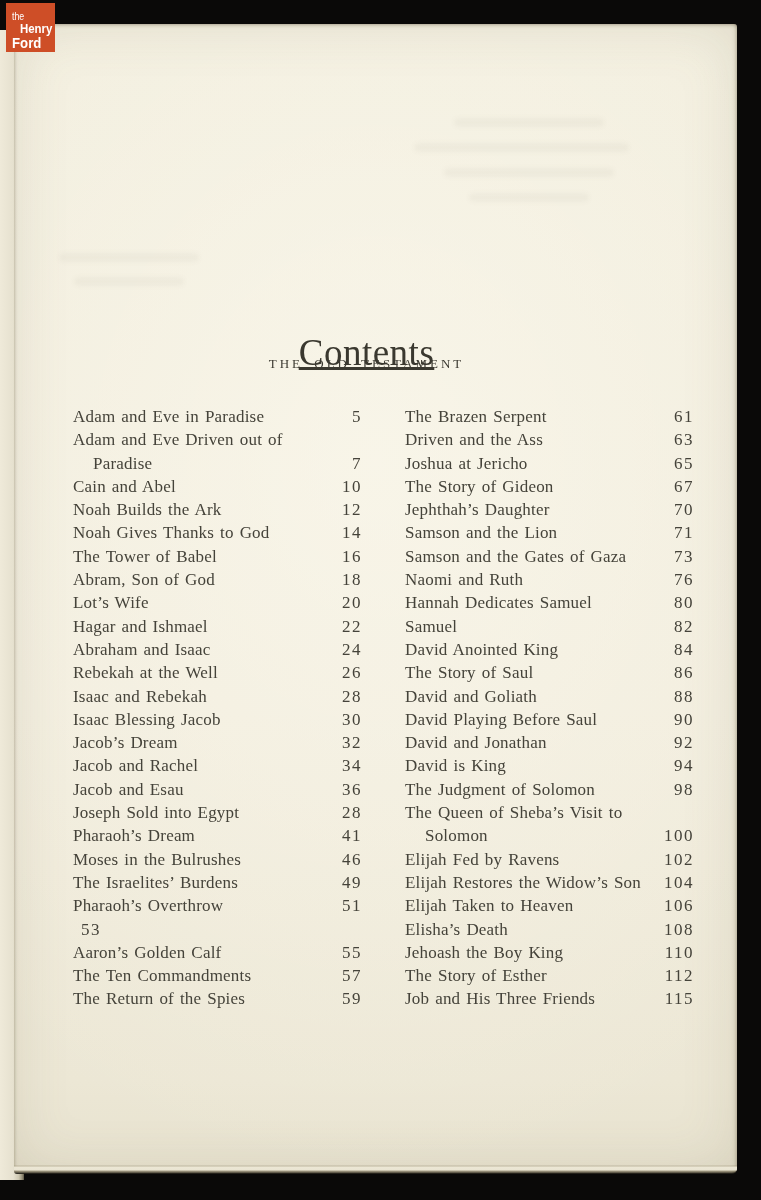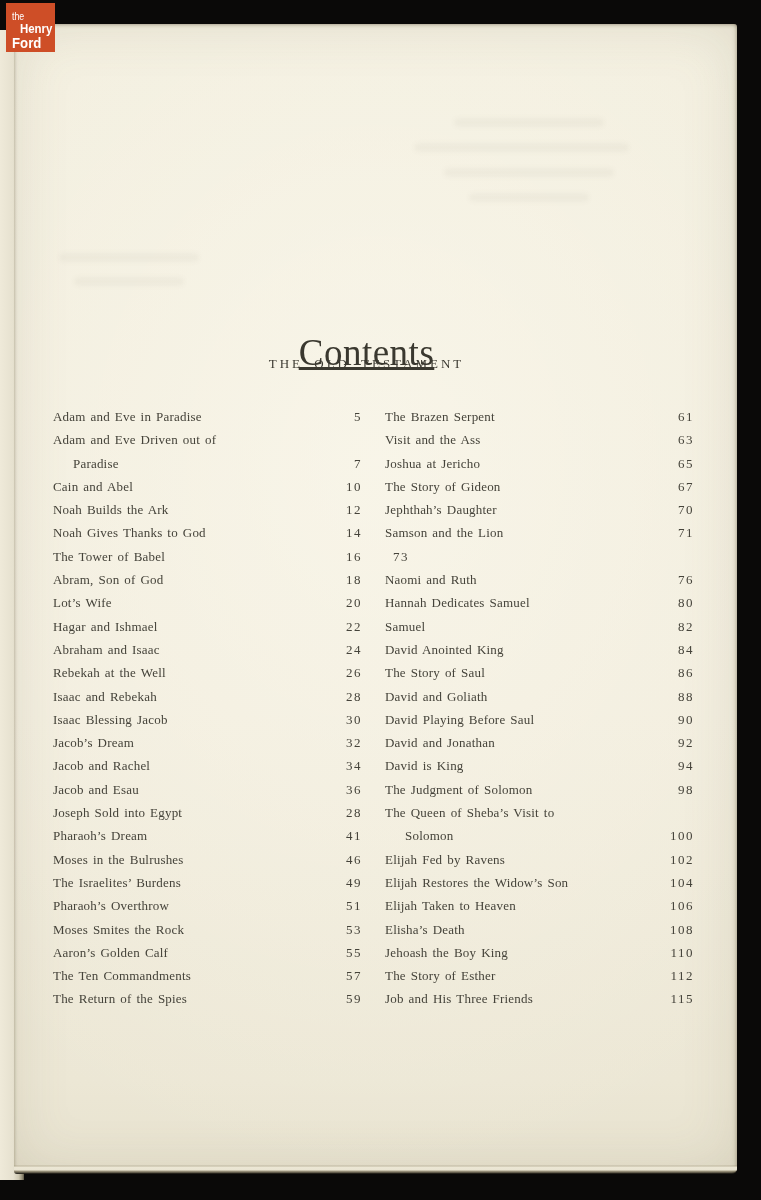--- a/index.html
+++ b/index.html
@@ -77,23 +77,24 @@
     letter-spacing:3px;word-spacing:5px;
     color:#3c3a32;
   }
   .toc{
     position:absolute;top:381px;left:0;right:0;
     display:flex;gap:23px;
   }
   .toc-col{width:309px;}
   .toc-row{
     display:flex;justify-content:space-between;align-items:baseline;
-    font-size:13px;line-height:23.3px;
+    font-size:17px;line-height:23.3px;
     letter-spacing:.2px;word-spacing:1.5px;
     color:#45433a;
+    margin-left:20px;
   }
   .toc-row .toc-title{white-space:nowrap;}
   .toc-row.cont .toc-title{padding-left:20px;}
   .toc-page{
     letter-spacing:1.5px;
     font-variant-numeric:oldstyle-nums;
     padding-left:8px;
   }
 </style>
 </head>
@@ -199,21 +200,20 @@
             </div>
             <div class="toc-row">
               <span class="toc-title">The Israelites’ Burdens</span>
               <span class="toc-page">49</span>
             </div>
             <div class="toc-row">
               <span class="toc-title">Pharaoh’s Overthrow</span>
               <span class="toc-page">51</span>
             </div>
             <div class="toc-row">
-              <span class="toc-title">Moses Smites the Rock</span>
               <span class="toc-page">53</span>
             </div>
             <div class="toc-row">
               <span class="toc-title">Aaron’s Golden Calf</span>
               <span class="toc-page">55</span>
             </div>
             <div class="toc-row">
               <span class="toc-title">The Ten Commandments</span>
               <span class="toc-page">57</span>
             </div>
@@ -221,40 +221,41 @@
               <span class="toc-title">The Return of the Spies</span>
               <span class="toc-page">59</span>
             </div>
           </div>
         <div class="toc-col" id="toc-right">
             <div class="toc-row">
               <span class="toc-title">The Brazen Serpent</span>
               <span class="toc-page">61</span>
             </div>
             <div class="toc-row">
-              <span class="toc-title">Visit and the Ass</span>
+              <span class="toc-title">Driven and the Ass</span>
               <span class="toc-page">63</span>
             </div>
             <div class="toc-row">
               <span class="toc-title">Joshua at Jericho</span>
               <span class="toc-page">65</span>
             </div>
             <div class="toc-row">
               <span class="toc-title">The Story of Gideon</span>
               <span class="toc-page">67</span>
             </div>
             <div class="toc-row">
               <span class="toc-title">Jephthah’s Daughter</span>
               <span class="toc-page">70</span>
             </div>
             <div class="toc-row">
               <span class="toc-title">Samson and the Lion</span>
               <span class="toc-page">71</span>
             </div>
             <div class="toc-row">
+              <span class="toc-title">Samson and the Gates of Gaza</span>
               <span class="toc-page">73</span>
             </div>
             <div class="toc-row">
               <span class="toc-title">Naomi and Ruth</span>
               <span class="toc-page">76</span>
             </div>
             <div class="toc-row">
               <span class="toc-title">Hannah Dedicates Samuel</span>
               <span class="toc-page">80</span>
             </div>

